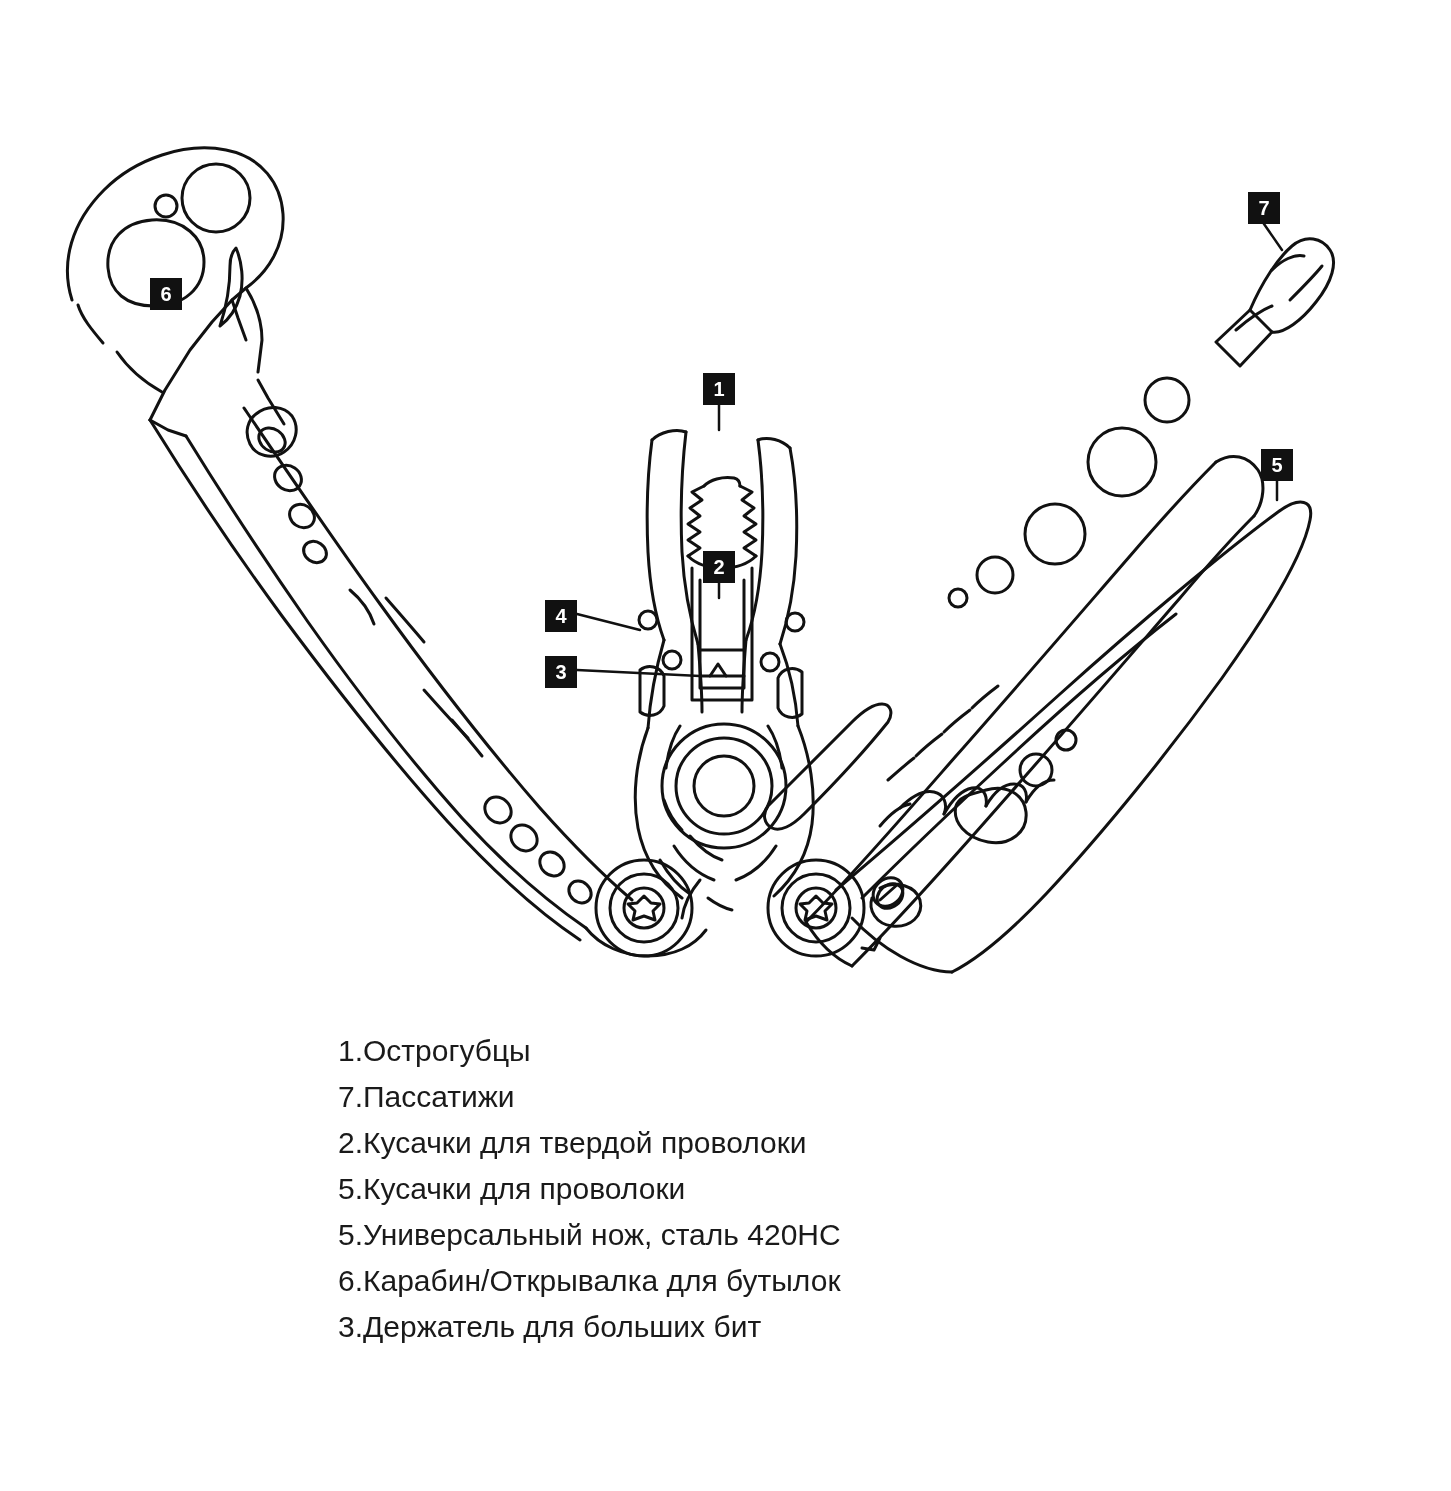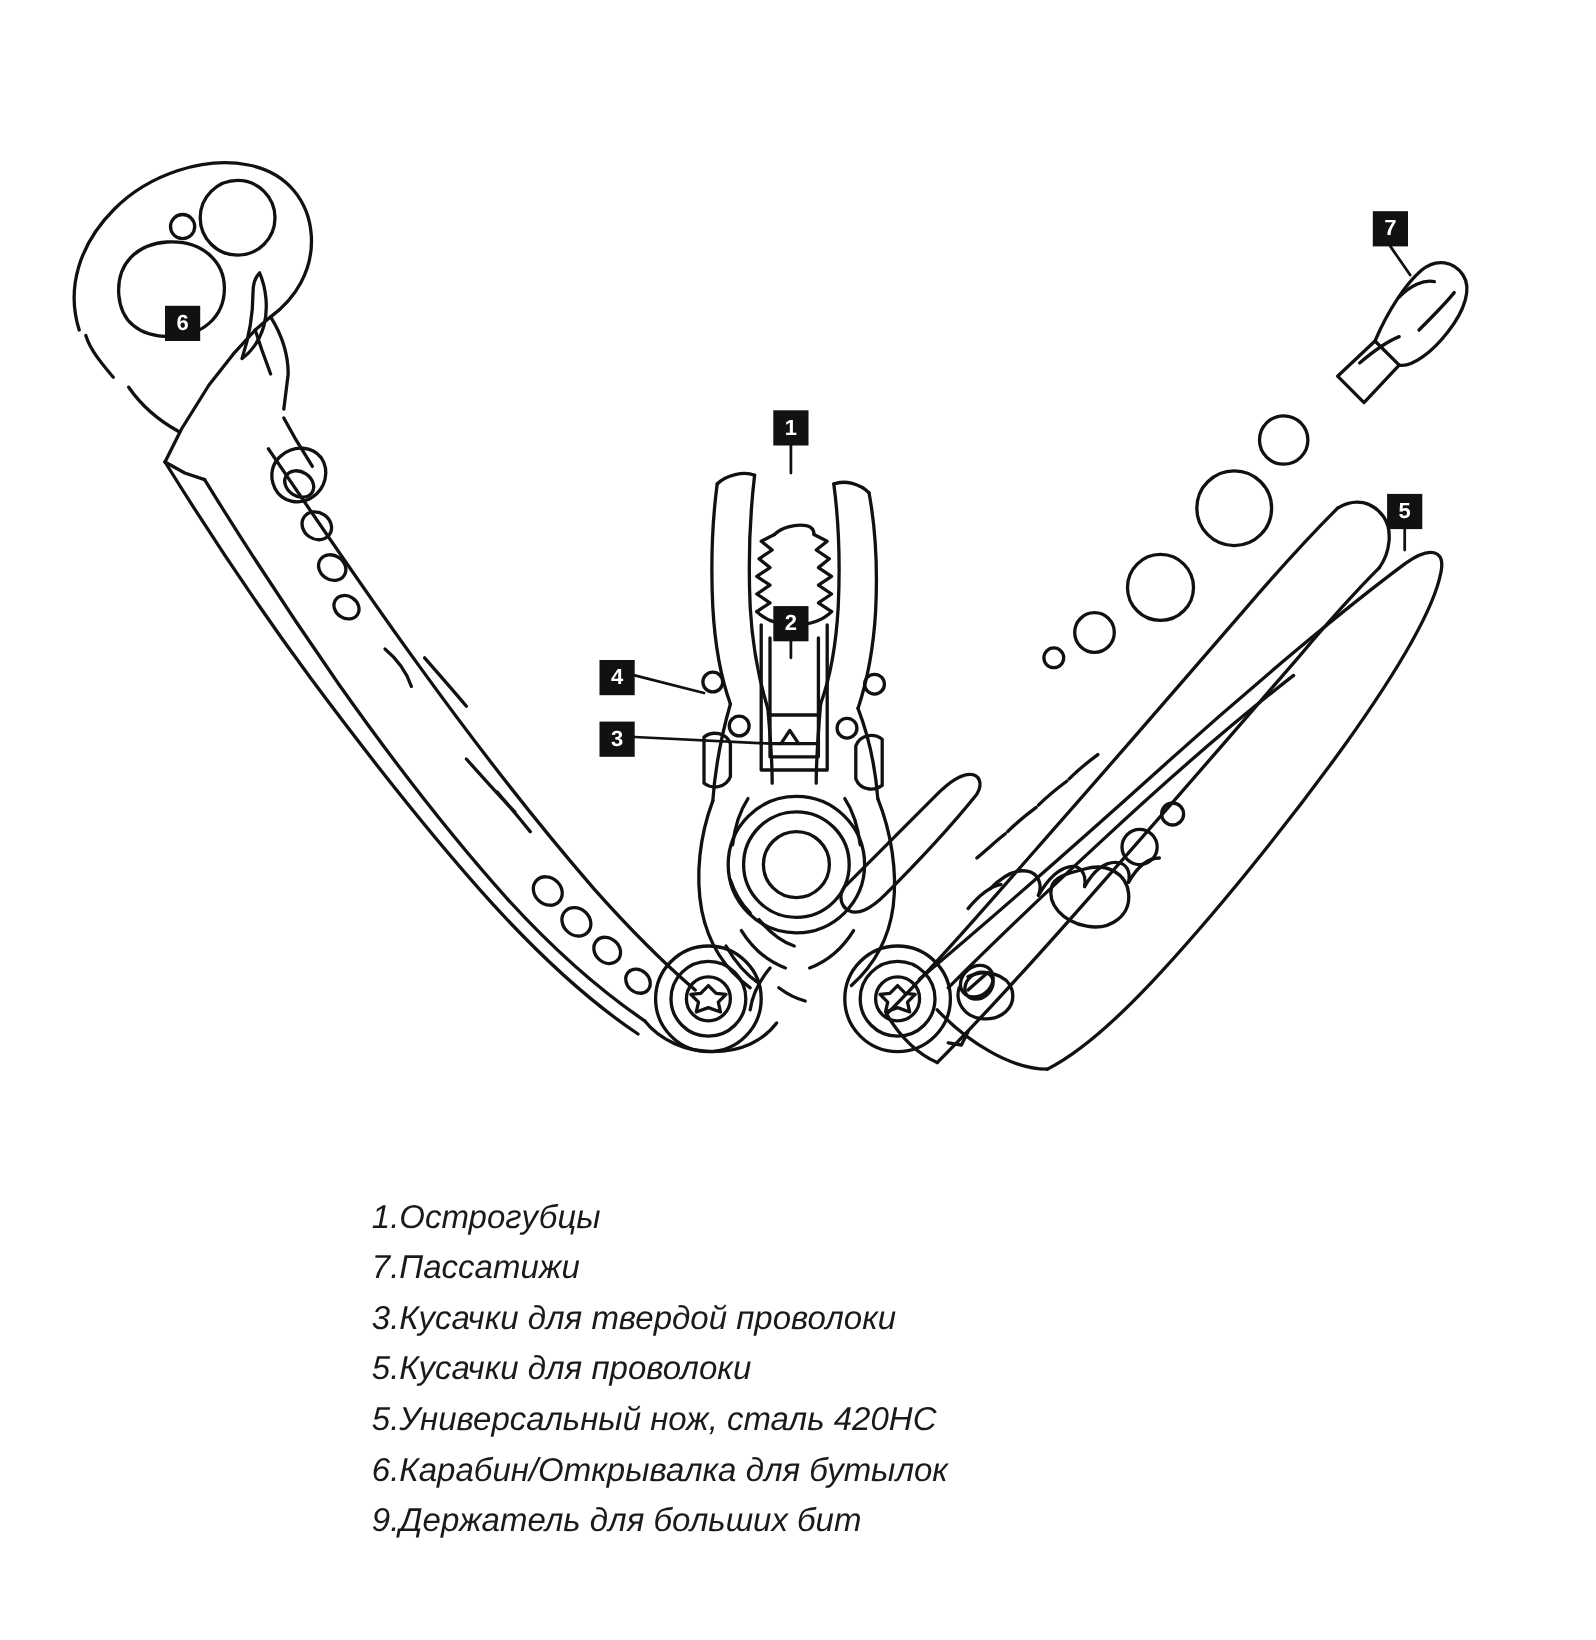--- a/index.html
+++ b/index.html
@@ -36,23 +36,22 @@
     font-family: "Liberation Sans", sans-serif;
     font-size: 20px;
     font-weight: bold;
     line-height: 32px;
     text-align: center;
     box-sizing: border-box;
   }
   #legend {
     position: absolute;
     left: 338px;
-    top: 1084px;
+    top: 1028px;
     width: 900px;
-    font-style: italic;
   }
   .legend-item {
     font-family: "Liberation Sans", sans-serif;
     font-size: 30px;
     line-height: 46px;
     color: #1a1a1a;
     white-space: nowrap;
   }
 </style>
 </head>
@@ -260,18 +259,18 @@
   <div class="callout" style="left:545px; top:600px;">4</div>
   <div class="callout" style="left:1261px; top:449px;">5</div>
   <div class="callout" style="left:150px; top:278px;">6</div>
   <div class="callout" style="left:1248px; top:192px;">7</div>
 
 </div>
 
 <div id="legend">
   <div class="legend-item">1.Острогубцы</div>
   <div class="legend-item">7.Пассатижи</div>
-  <div class="legend-item">3.Кусачки для твердой проволоки</div>
+  <div class="legend-item">2.Кусачки для твердой проволоки</div>
   <div class="legend-item">5.Кусачки для проволоки</div>
   <div class="legend-item">5.Универсальный нож, сталь 420HC</div>
   <div class="legend-item">6.Карабин/Открывалка для бутылок</div>
-  <div class="legend-item">9.Держатель для больших бит</div>
+  <div class="legend-item">3.Держатель для больших бит</div>
 </div>
 
 </body></html>

